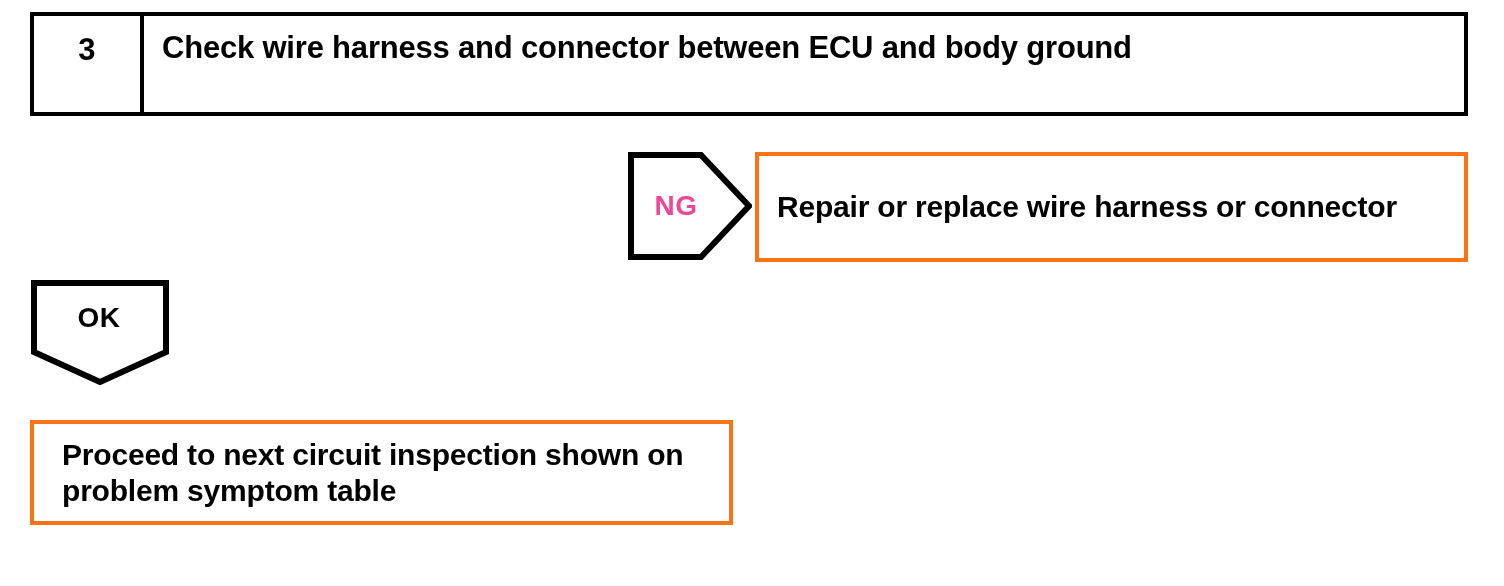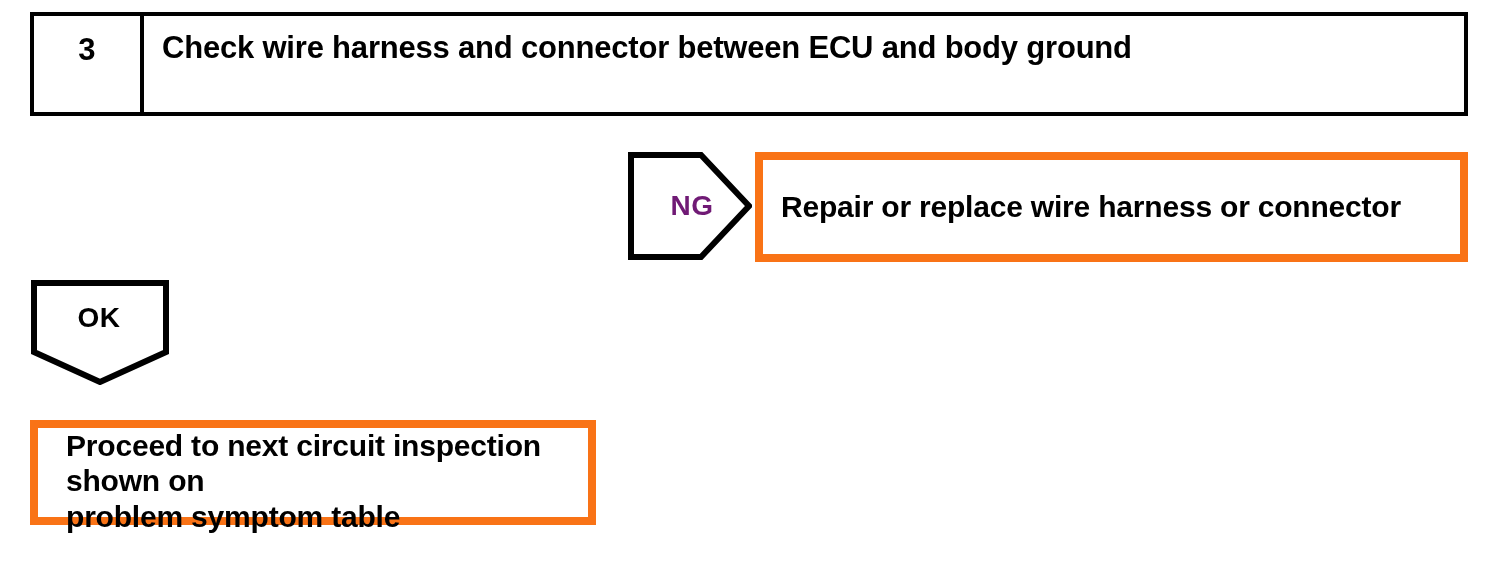--- a/index.html
+++ b/index.html
@@ -81,23 +81,22 @@
     position: absolute;
     left: 0;
     top: 0;
     width: 96px;
     height: 108px;
     display: flex;
     align-items: center;
     justify-content: center;
     font-size: 28px;
     font-weight: bold;
-    color: #701a75;
+    color: #ec4899;
     letter-spacing: 0.5px;
-    margin-left: 16px;
   }
 
   
   .ok-tag {
     position: absolute;
     left: 31px;
     top: 280px;
     width: 138px;
     height: 105px;
   }
@@ -117,21 +116,21 @@
     justify-content: center;
     font-size: 28px;
     font-weight: bold;
     color: #000000;
     letter-spacing: 0.5px;
   }
 
   
   .outcome-box {
     position: absolute;
-    border: 8px solid #f97316;
+    border: 4px solid #f97316;
     box-sizing: border-box;
     background: #ffffff;
     display: flex;
     align-items: center;
   }
   .outcome-box .otext {
     font-size: 30px;
     font-weight: bold;
     color: #000000;
     line-height: 1.18;
@@ -143,24 +142,24 @@
     top: 152px;
     width: 713px;
     height: 110px;
     padding-left: 18px;
   }
   #repair-box .otext { white-space: nowrap; }
 
   #proceed-box {
     left: 30px;
     top: 420px;
-    width: 566px;
+    width: 703px;
     height: 105px;
     padding-left: 28px;
-    align-items: flex-start;
+    align-items: center;
   }
   #proceed-box .otext { white-space: pre-line; }
 </style>
 </head>
 <body>
 
 <div id="canvas">
 
   <div class="step-box">
     <div class="step-num-cell">

